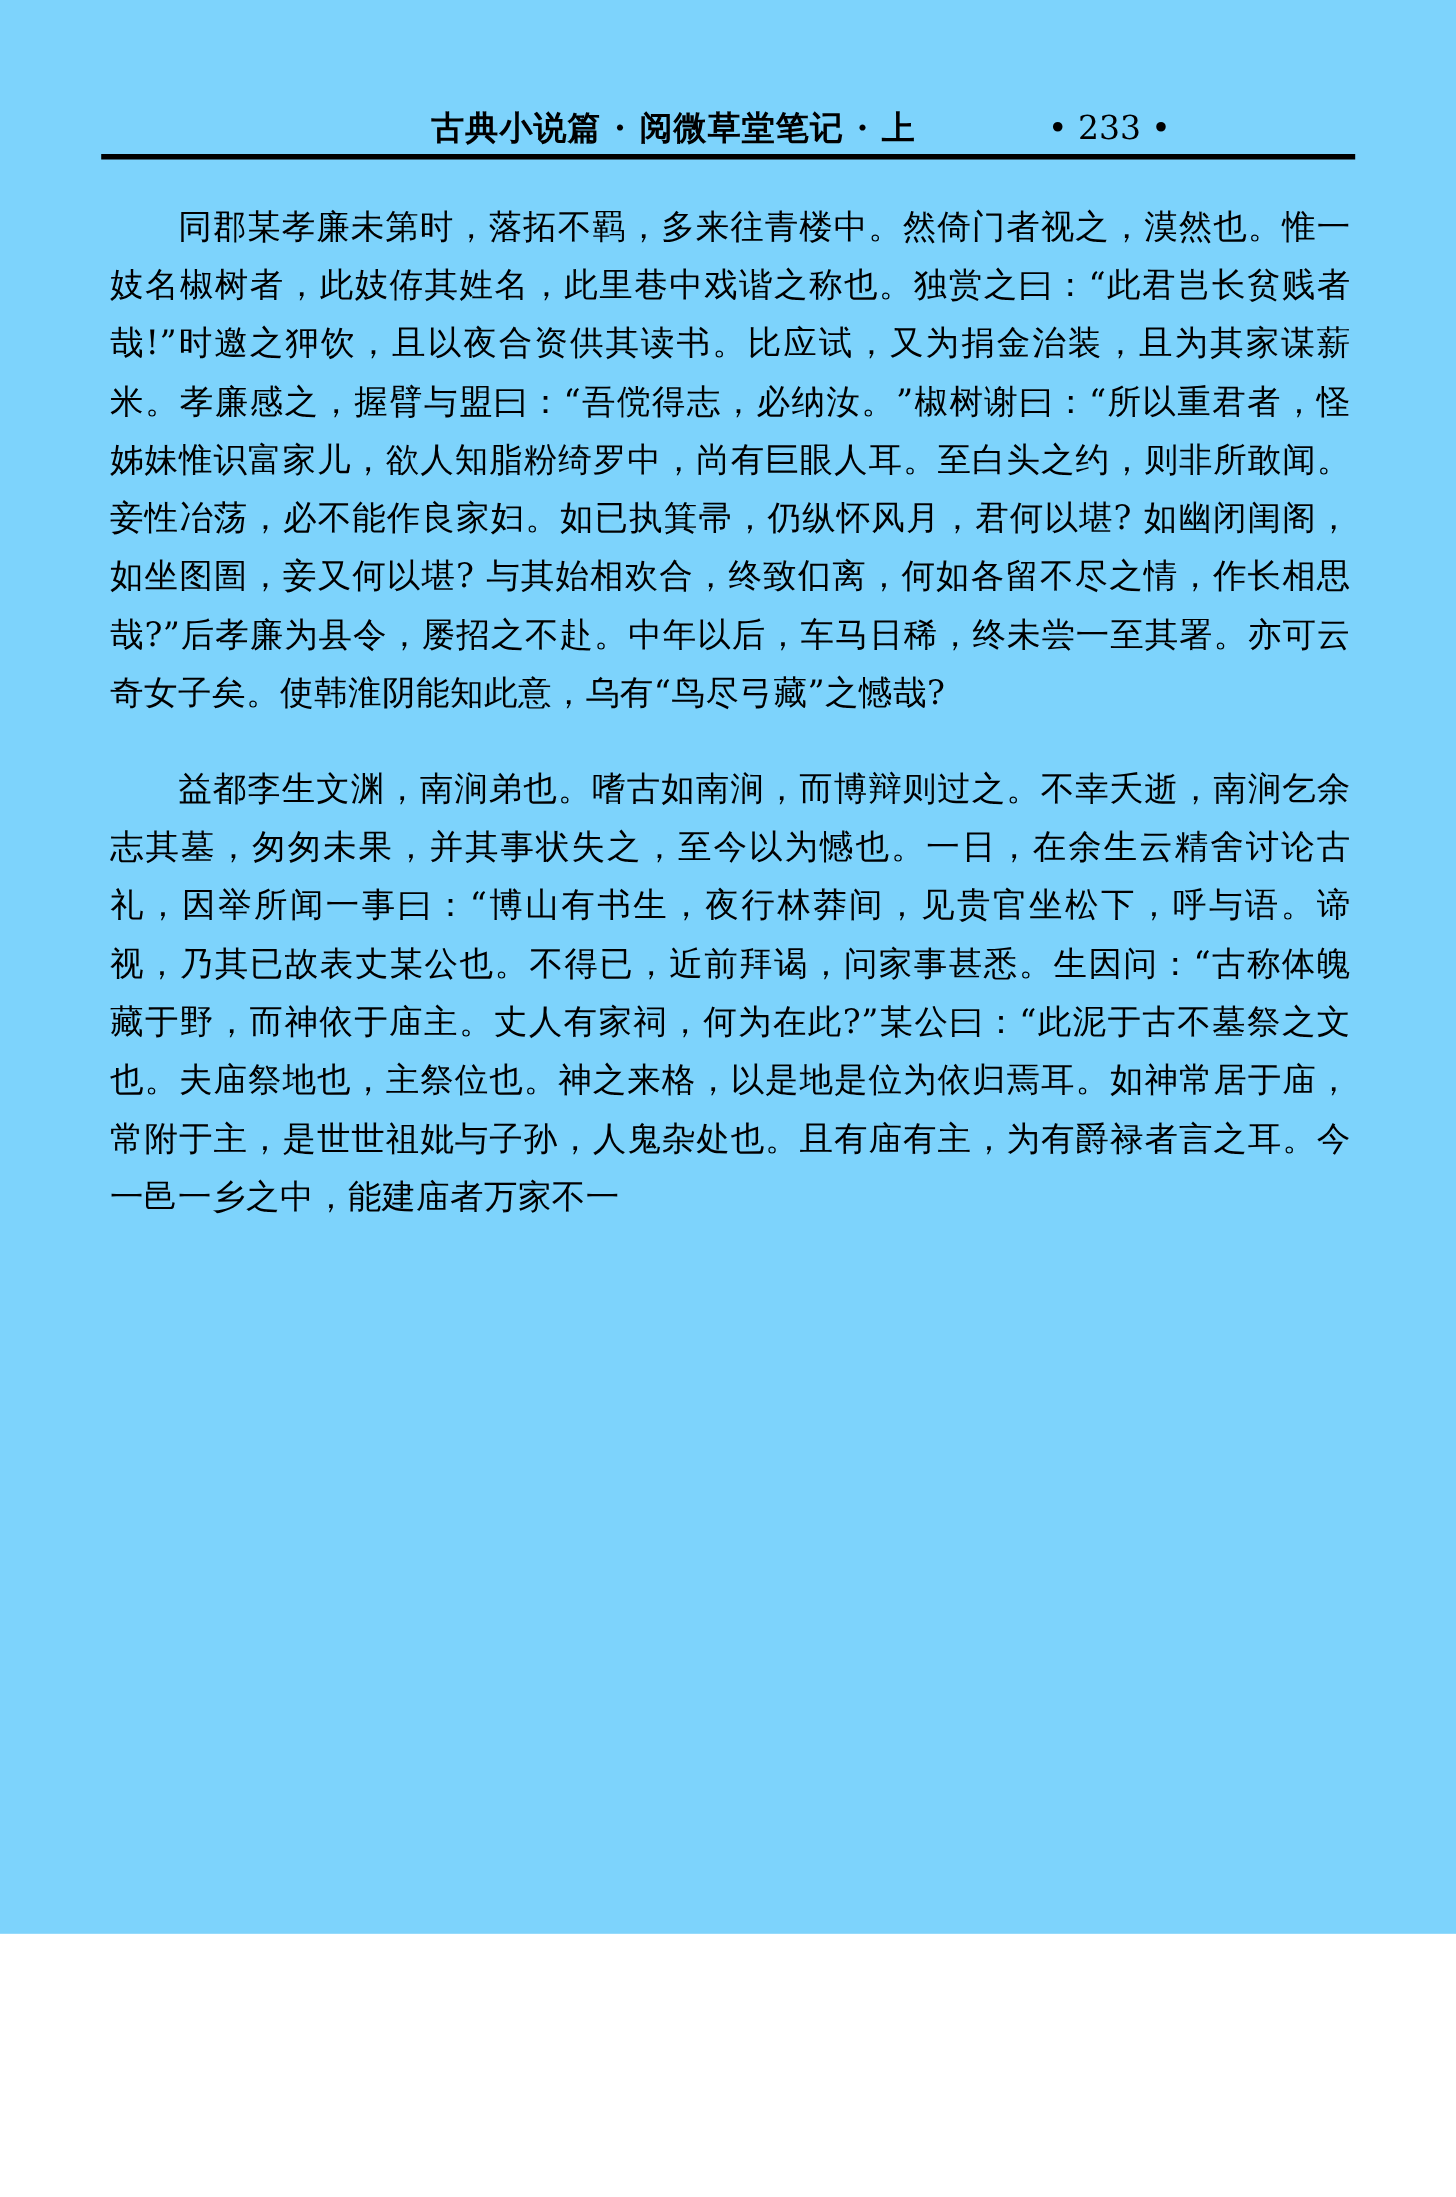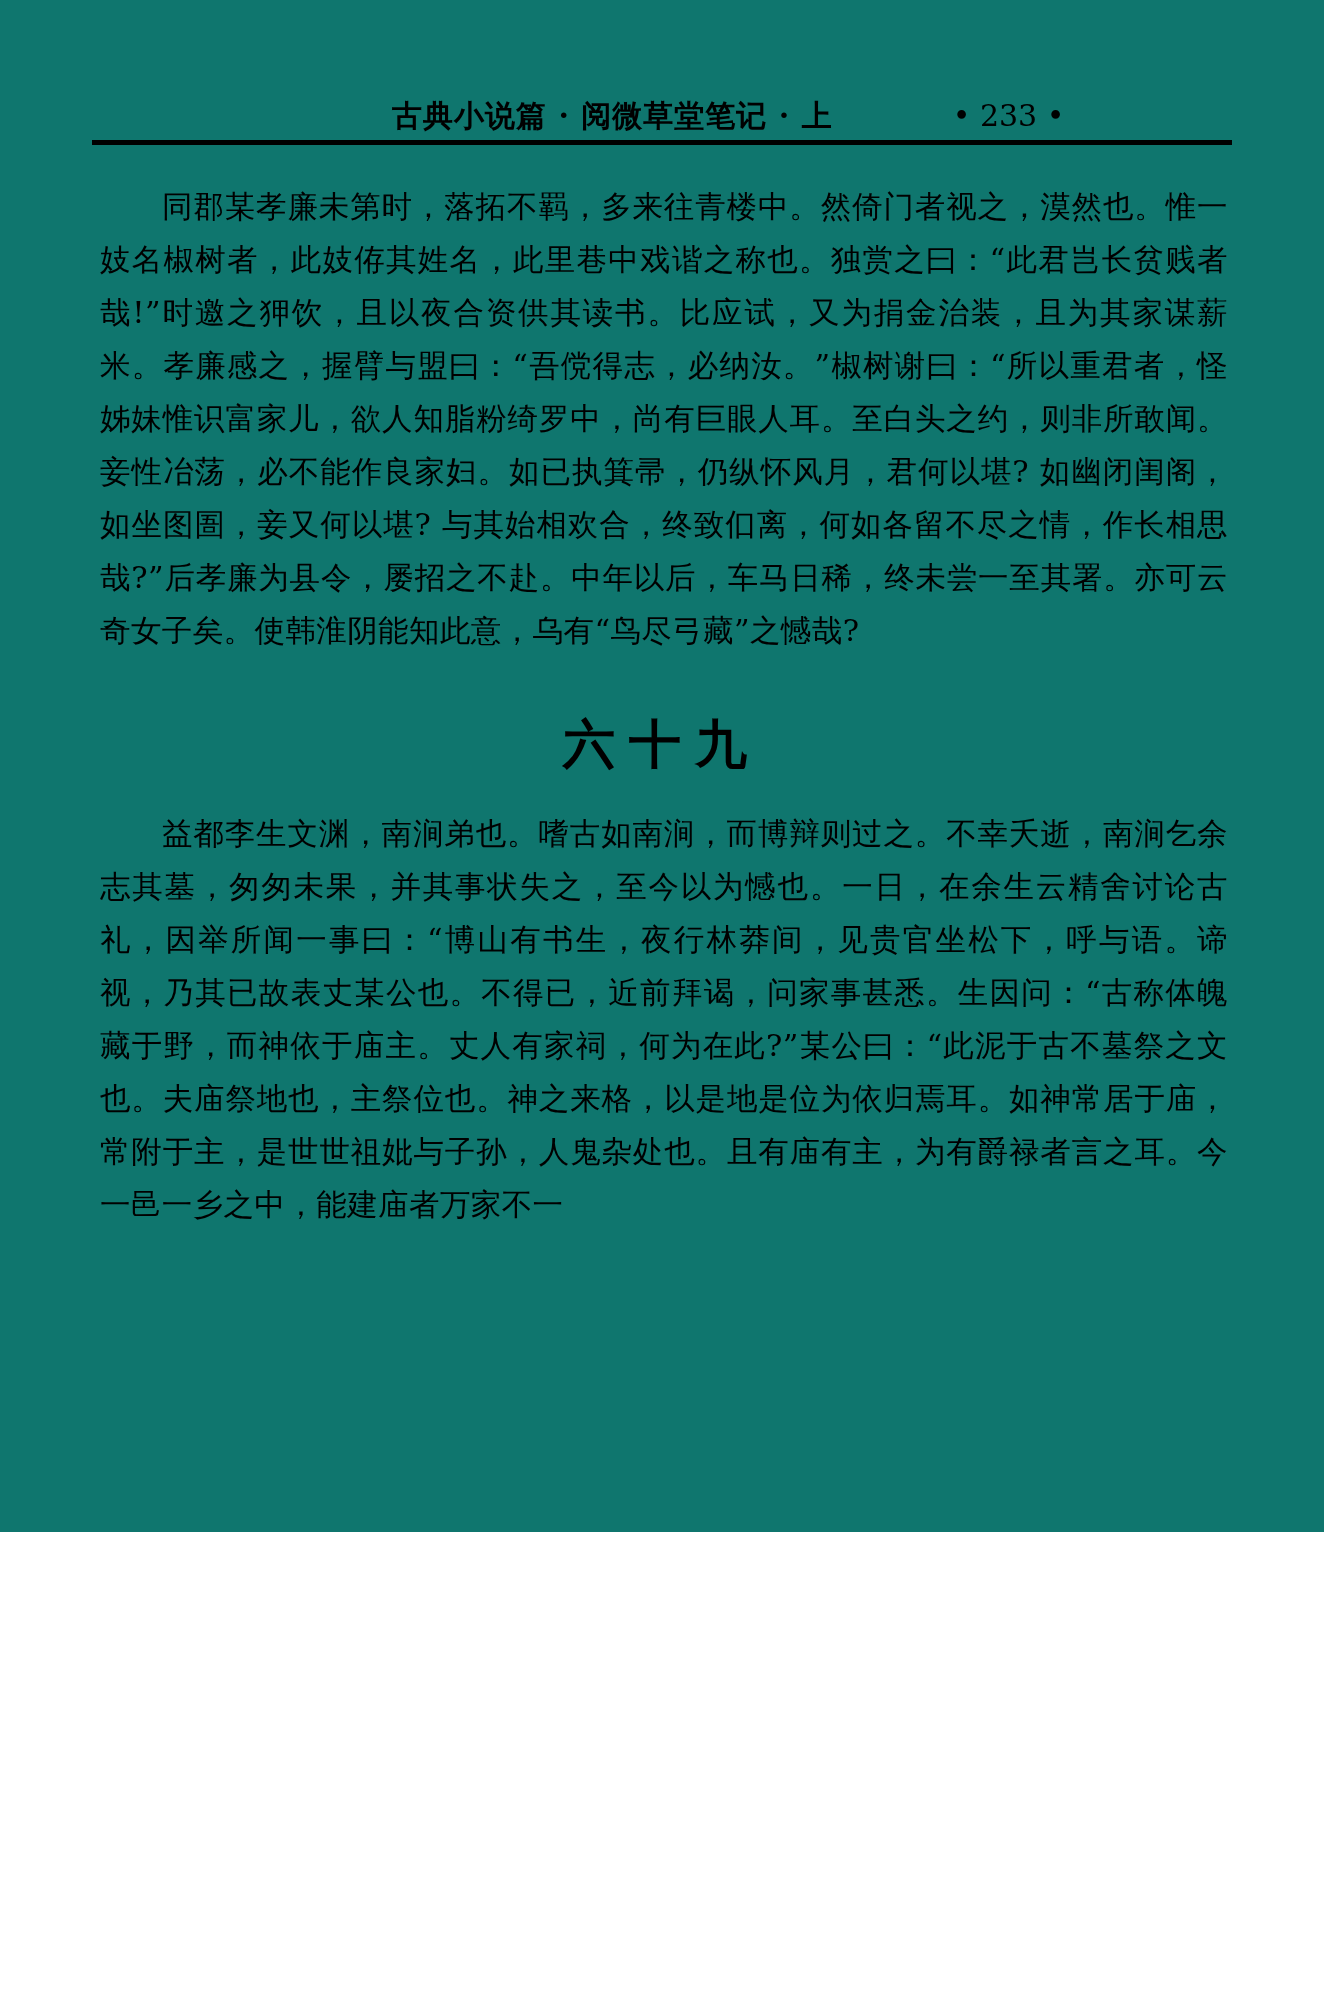--- a/index.html
+++ b/index.html
@@ -13,22 +13,22 @@
     font-family: "DejaVu Serif", "Liberation Serif", serif;
     color: #000000;
     position: relative;
     overflow: hidden;
   }
   .page {
     position: absolute;
     left: 0;
     top: 0;
     width: 1324px;
-    height: 1532px;
-    background: #0f766e;
+    height: 1758px;
+    background: #7dd3fc;
   }
 
   
   .header {
     position: absolute;
     left: 92px;
     top: 96px;
     width: 1140px;
     display: flex;
     align-items: baseline;
@@ -105,21 +105,20 @@
     <div class="header-page">• 233 •</div>
   </div>
   <div class="header-rule"></div>
 
   <div class="content">
 
     <p class="para">同郡某孝廉未第时，落拓不羁，多来往青楼中。然倚门者视之，漠然也。惟一妓名椒树者，此妓侟其姓名，此里巷中戏谐之称也。独赏之曰：“此君岂长贫贱者哉!”时邀之狎饮，且以夜合资供其读书。比应试，又为捐金治装，且为其家谋薪米。孝廉感之，握臂与盟曰：“吾傥得志，必纳汝。”椒树谢曰：“所以重君者，怪姊妹惟识富家儿，欲人知脂粉绮罗中，尚有巨眼人耳。至白头之约，则非所敢闻。妾性冶荡，必不能作良家妇。如已执箕帚，仍纵怀风月，君何以堪? 如幽闭闺阁，如坐图圄，妾又何以堪? 与其始相欢合，终致㐰离，何如各留不尽之情，作长相思哉?”后孝廉为县令，屡招之不赴。中年以后，车马日稀，终未尝一至其署。亦可云奇女子矣。使韩淮阴能知此意，乌有“鸟尽弓藏”之憾哉?</p>
 
     <div class="spacer-sm"></div>
 
-    <h2 class="section-title">六十九</h2>
 
     <div class="spacer-sm"></div>
 
     <p class="para">益都李生文渊，南涧弟也。嗜古如南涧，而博辩则过之。不幸夭逝，南涧乞余志其墓，匆匆未果，并其事状失之，至今以为憾也。一日，在余生云精舍讨论古礼，因举所闻一事曰：“博山有书生，夜行林莽间，见贵官坐松下，呼与语。谛视，乃其已故表丈某公也。不得已，近前拜谒，问家事甚悉。生因问：“古称体魄藏于野，而神依于庙主。丈人有家祠，何为在此?”某公曰：“此泥于古不墓祭之文也。夫庙祭地也，主祭位也。神之来格，以是地是位为依归焉耳。如神常居于庙，常附于主，是世世祖妣与子孙，人鬼杂处也。且有庙有主，为有爵禄者言之耳。今一邑一乡之中，能建庙者万家不一</p>
 
   </div>
 
 </div>
 
 </body></html>

